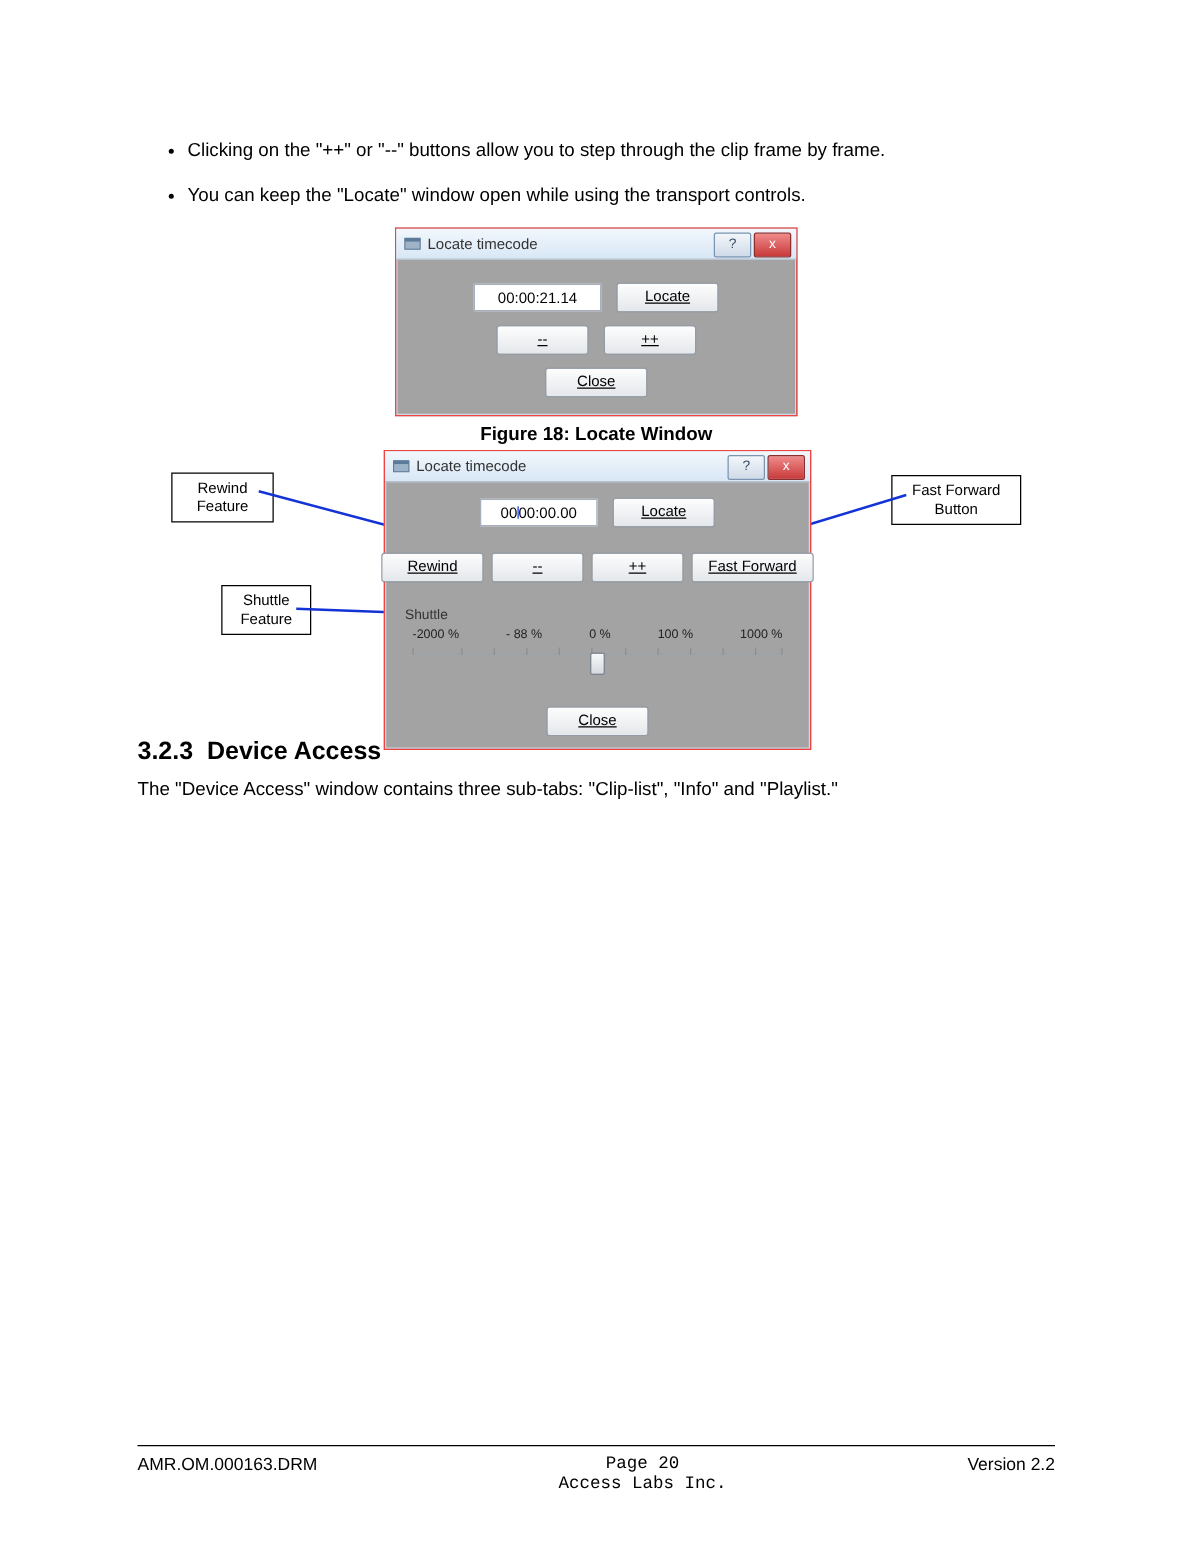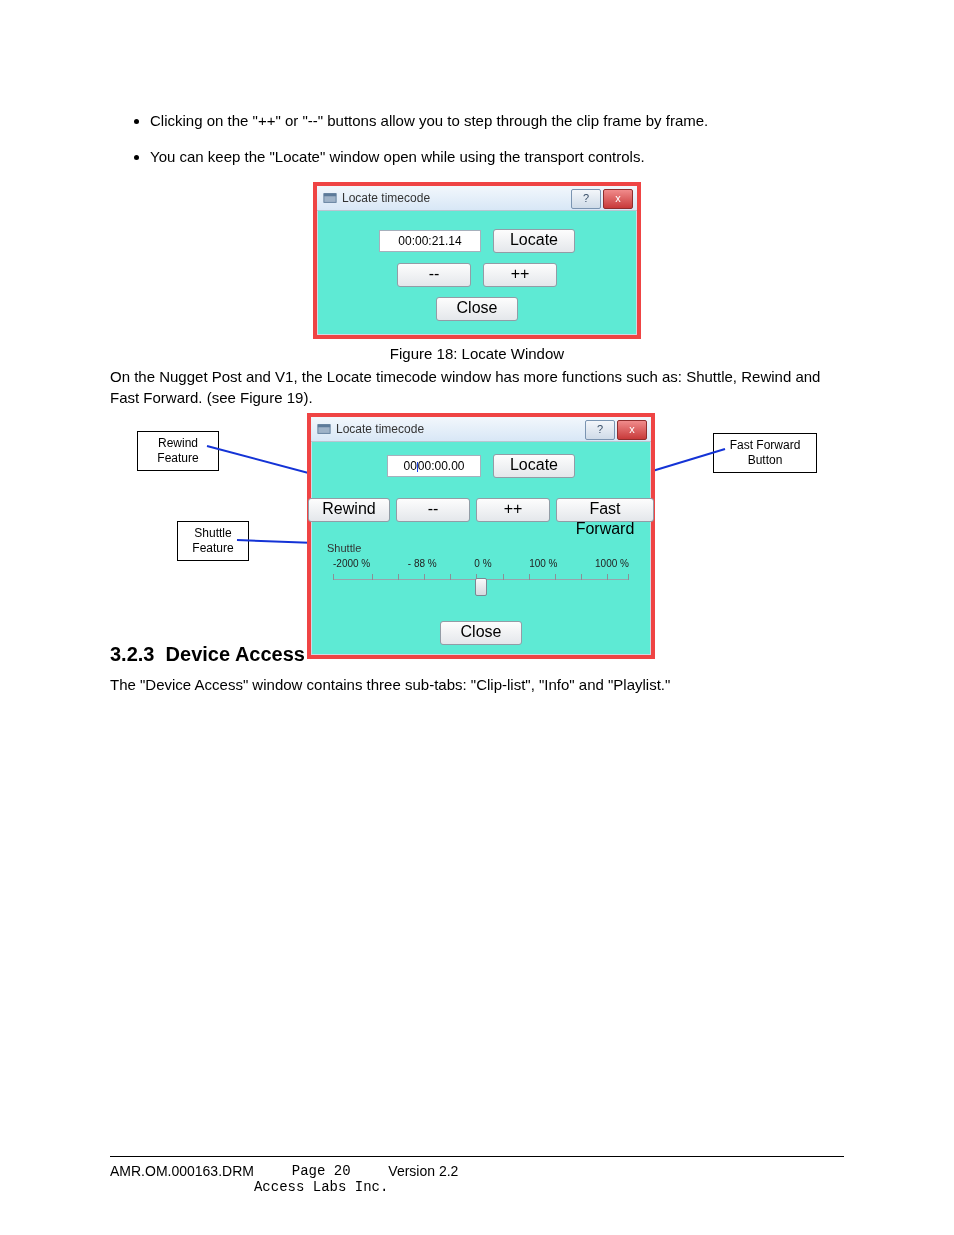--- a/index.html
+++ b/index.html
@@ -14,28 +14,28 @@
     width: 954px;
     height: 1235px;
     position: relative;
     box-sizing: border-box;
     padding: 110px 110px 0 110px;
   }
   ul.bullets { margin: 0 0 10px 40px; padding: 0; list-style: disc; }
   ul.bullets li { margin-bottom: 14px; line-height: 1.45; }
 
   .fig { text-align: center; }
-  .fig-caption { font-weight: normal; text-align: center; margin: 6px 0 4px 0; }
+  .fig-caption { font-weight: bold; text-align: center; margin: 6px 0 4px 0; }
   .para { line-height: 1.45; margin: 0 0 4px 0; }
 
   
   .dialog {
     display: inline-block;
-    border: 4px solid #ef4444;
-    background: #5eead4;
+    border: 1px solid #ef4444;
+    background: #a3a3a3;
     box-shadow: 0 0 0 1px #cfd9e4 inset;
     text-align: center;
   }
   .titlebar {
     display: flex; align-items: center;
     height: 24px;
     background: linear-gradient(#f2f7fc,#d8e7f6);
     border-bottom: 1px solid #b9c5d1;
     font-size: 12px; color:#333;
     padding: 0 0 0 6px;
@@ -62,21 +62,21 @@
   .row { display:flex; gap:12px; align-items:center; justify-content:center; }
   .txt {
     width: 100px; height:20px;
     border:1px solid #a6b0bc; background:#fff;
     text-align:center; font-size:12px; line-height:20px;
   }
   .btn {
     min-width: 60px; height:22px; padding:0 10px;
     border:1px solid #939ca6; border-radius:3px;
     background: linear-gradient(#fdfdfd,#e4e7eb);
-    font-size:16px; line-height:20px;
+    font-size:12px; line-height:20px;text-decoration:underline;
   }
   .btn.small { min-width: 52px; }
 
   
   .fig19 { position:relative; width:680px; height:200px; margin: 0 auto; }
   .callout {
     position:absolute; border:1px solid #000; background:#fff;
     font-size:12px; line-height:1.25; text-align:center;
     padding:4px 6px;
   }
@@ -107,21 +107,21 @@
   
   h3.sec { font-size:20px; font-weight:bold; margin: 30px 0 8px 0; }
 
   
   .footer-rule {
     position:absolute; left:110px; right:110px; bottom:78px;
     border-top:1px solid #000;
   }
   .footer {
     position:absolute; left:110px; right:110px; bottom:40px;
-    display:flex; justify-content:flex-start; font-size:14px;
+    display:flex; justify-content:space-between; font-size:14px;
   }
   .footer .center { text-align:center;font-family:Liberation Mono, monospace; }
 
   .timecode-cursor { display:inline-block; width:1px; height:10px; background:#1a3fe8; vertical-align:middle; }
 </style>
 </head>
 <body>
 
 <div class="page">
 
@@ -152,21 +152,20 @@
           <div class="btn small">++</div>
         </div>
         <div class="row">
           <div class="btn">Close</div>
         </div>
       </div>
     </div>
     <div class="fig-caption">Figure 18: Locate Window</div>
   </div>
 
-  <p class="para">On the Nugget Post and V1, the Locate timecode window has more functions such as: Shuttle, Rewind and Fast Forward. (see      Figure 19).</p>
 
   <div class="fig19">
 
     <div class="callout" style="left:0; top:18px; width:68px;"><span style="white-space:pre-line;">Rewind
 Feature</span></div>
     <div class="callout" style="left:40px; top:108px; width:58px;"><span style="white-space:pre-line;">Shuttle
 Feature</span></div>
     <div class="callout" style="right:0; top:20px; width:90px;"><span style="white-space:pre-line;">Fast Forward
 Button</span></div>
 

